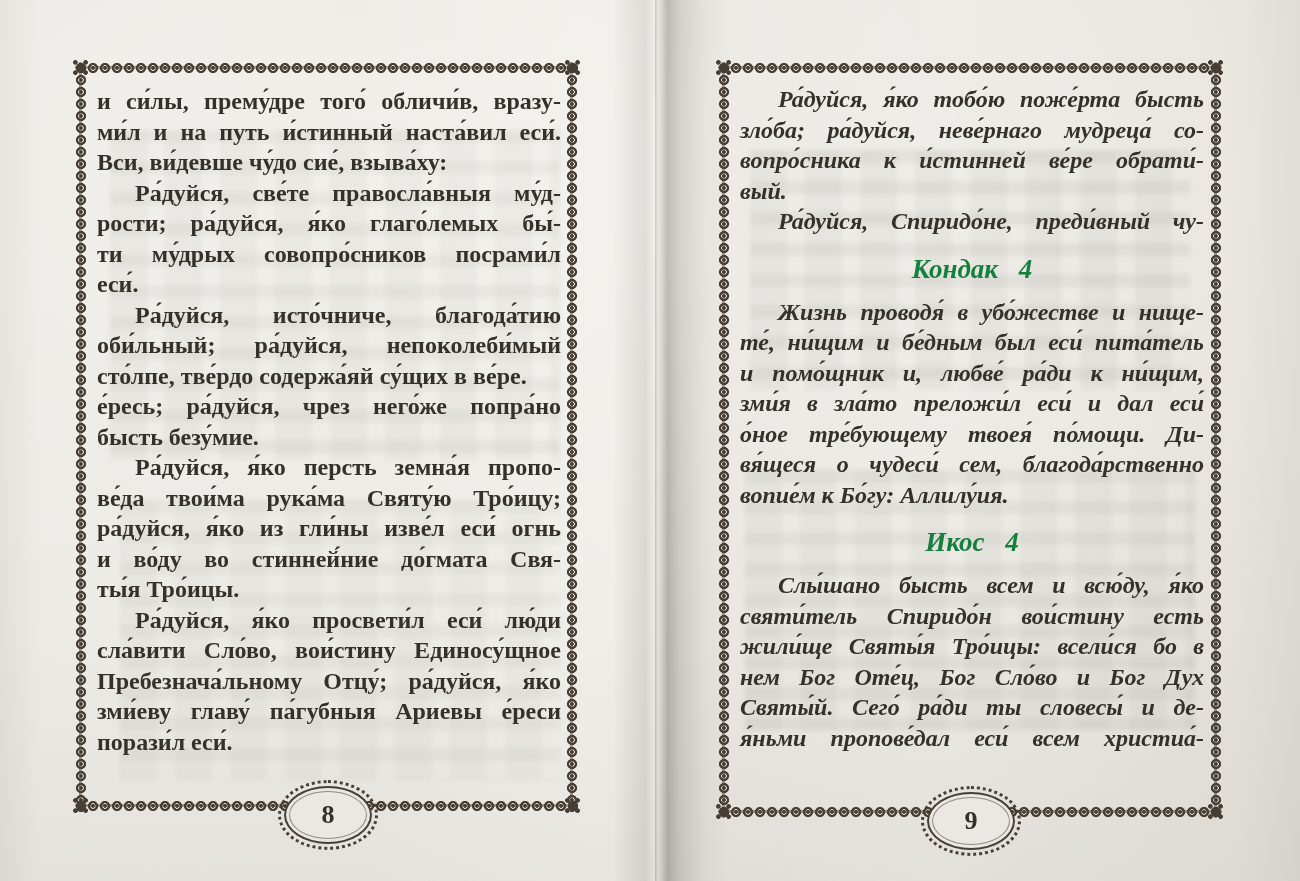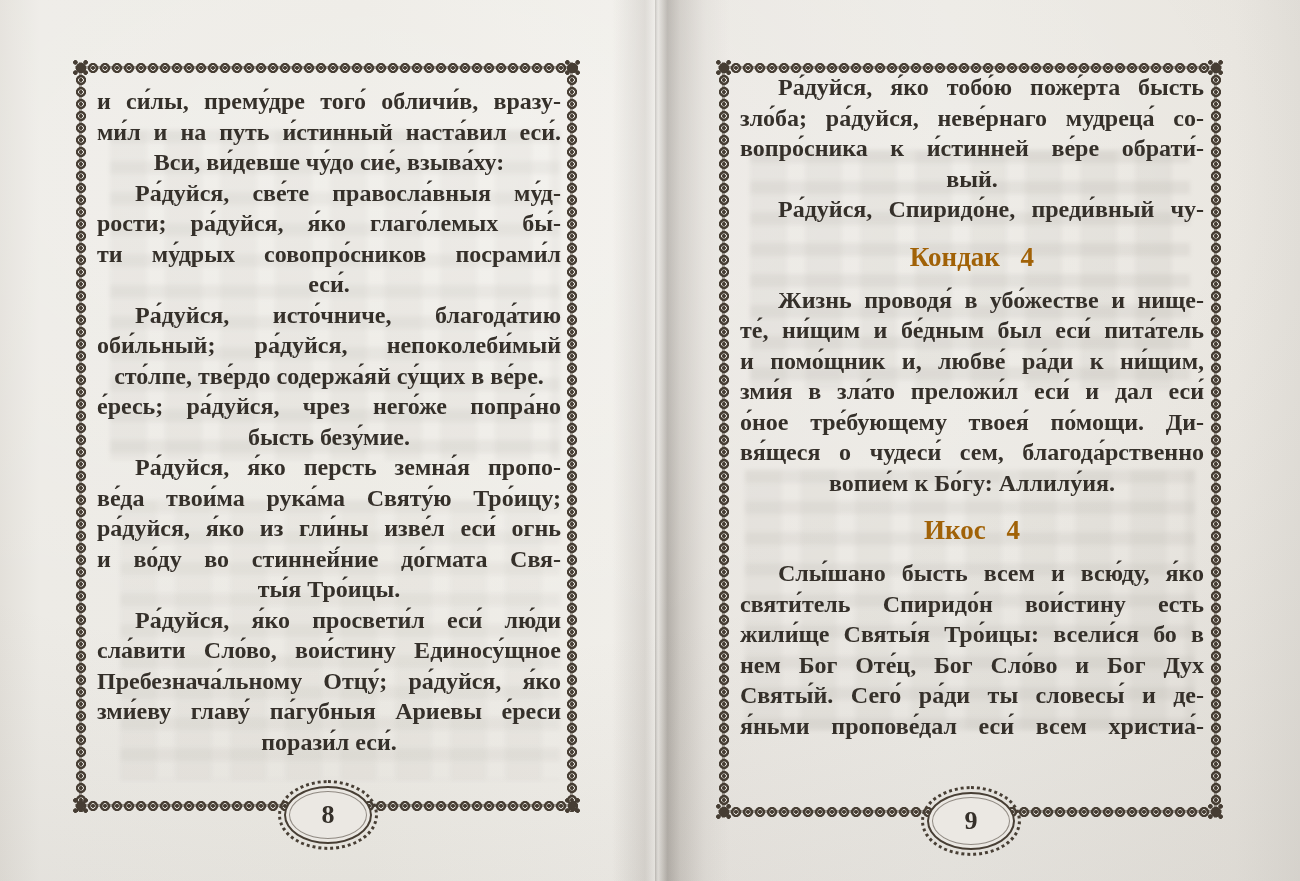--- a/index.html
+++ b/index.html
@@ -58,26 +58,26 @@
     display:flex;align-items:center;justify-content:center;}
   .medal::before{content:"";position:absolute;inset:-8px;border-radius:50%;
     border:3px dotted #473e34;}
   .medal::after{content:"";position:absolute;inset:3px;border-radius:50%;
     border:1px solid rgba(71,62,52,.55);}
   .medal .num{font-weight:bold;font-size:26px;color:#35302a;line-height:1;}
 
   
   .textcol{position:absolute;z-index:5;width:464px;color:#35302a;font-weight:bold;}
   .text-left{left:97px;top:86px;}
-  .text-right{left:740px;top:72px;}
-  .line{font-size:24px;line-height:30.5px;white-space:normal;text-align:center;}
+  .text-right{left:740px;top:84px;font-style:italic;}
+  .line{font-size:24px;line-height:30.5px;white-space:normal;text-align:left;}
   .line.just{text-align:justify;text-align-last:justify;}
   .line.indent{text-indent:38px;}
   .heading{font-size:27px;line-height:32px;text-align:center;font-weight:bold;
-    word-spacing:14px;margin:16px 0 12px;color:#a16207;}
+    word-spacing:14px;margin:16px 0 12px;color:#15803d;}
 </style>
 </head>
 <body>
 
 <div class="page page-left"></div>
 <div class="page page-right"></div>
 
 <div class="ghost" style="left:110px;top:130px;width:450px;height:330px;"></div>
 <div class="ghost" style="left:120px;top:500px;width:440px;height:280px;opacity:.4;"></div>
 <div class="ghost" style="left:750px;top:150px;width:440px;height:240px;opacity:.6;"></div>

